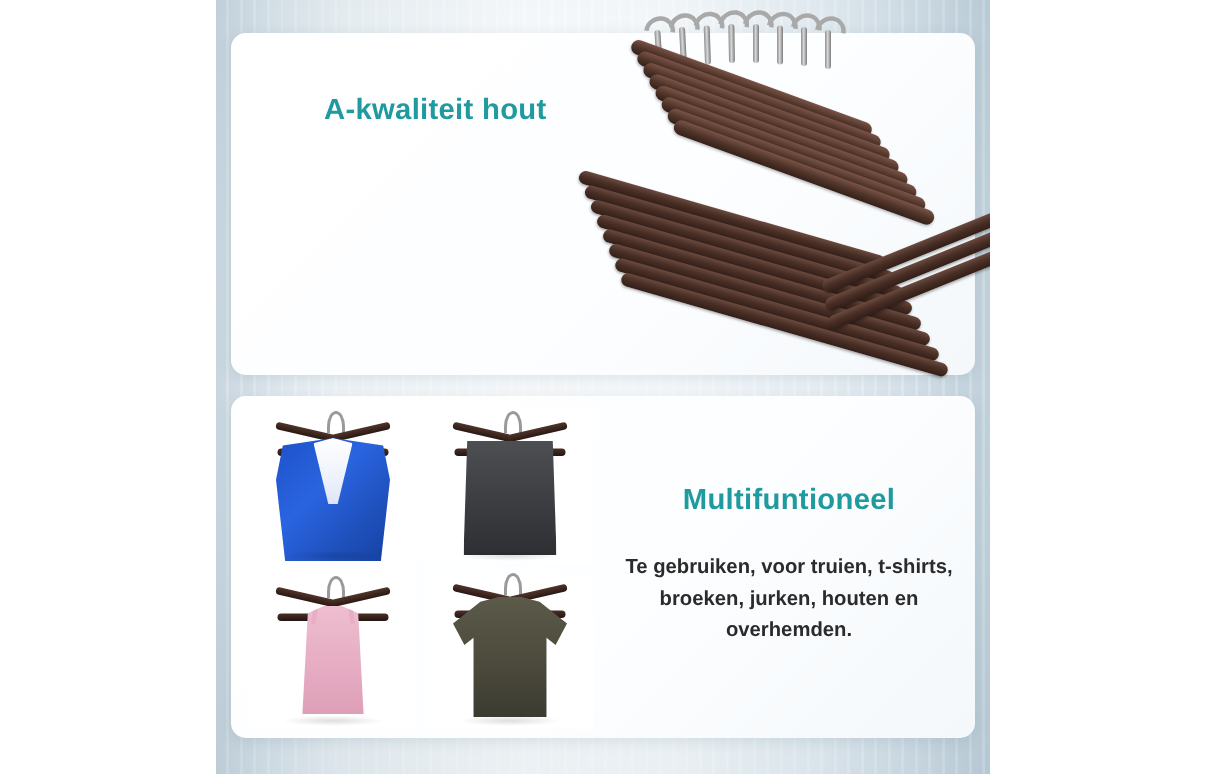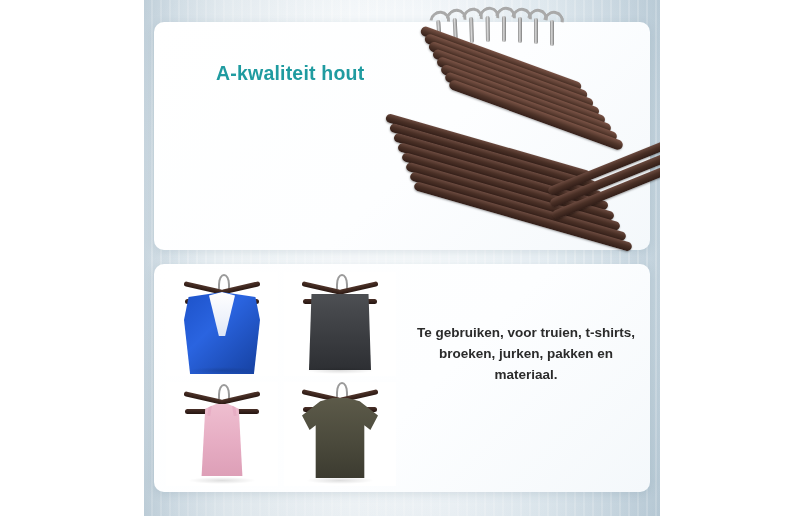--- a/index.html
+++ b/index.html
@@ -384,17 +384,18 @@
           <div class="mini-shoulder-r"></div>
           <div class="mini-bar"></div>
         </div>
         <div class="tee"></div>
         <div class="g-shadow"></div>
       </div>
 
     </div>
 
     <div class="txt-block bottom-text">
-      <div class="body-copy">Te gebruiken, voor truien, t-shirts, broeken, jurken, pakken en materiaal.</div>
+      <div class="headline">Multifuntioneel</div>
+      <div class="body-copy">Te gebruiken, voor truien, t-shirts, broeken, jurken, houten en overhemden.</div>
     </div>
 
   </div>
 </div>
 
 </body></html>

